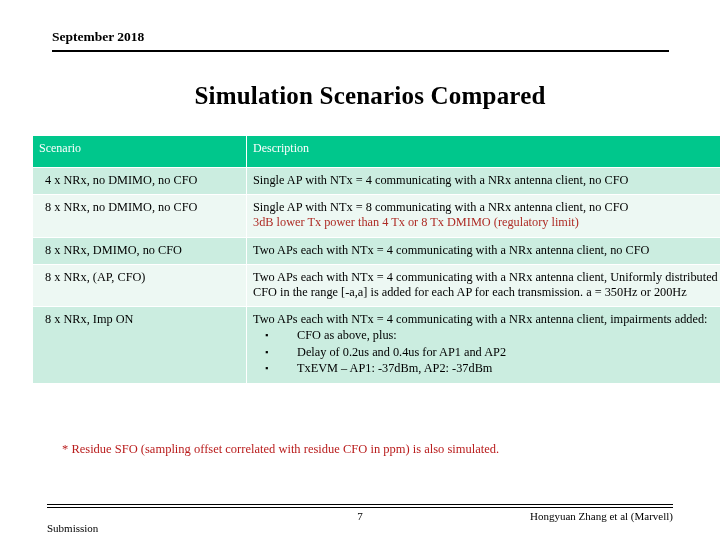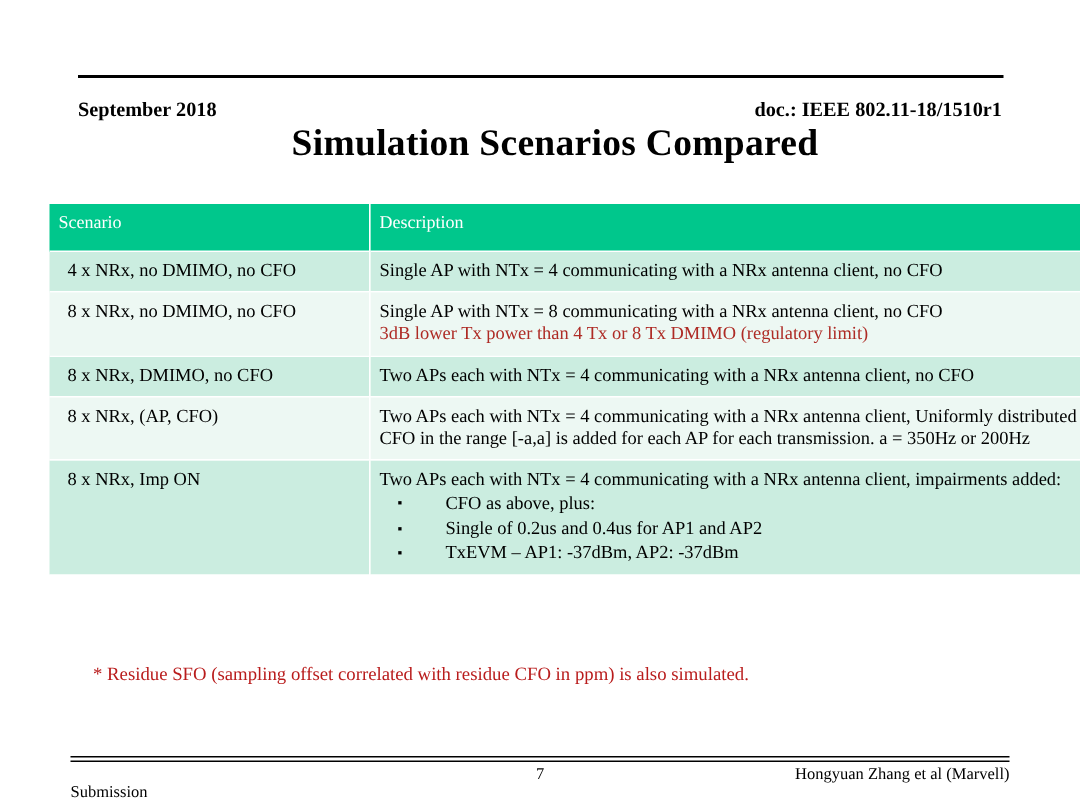--- a/index.html
+++ b/index.html
@@ -16,21 +16,20 @@
     position: relative;
   }
 
   
   .slide-header {
     position: absolute;
     left: 52px;
     top: 29px;
     width: 616px;
     height: 22px;
-    margin-top: 36px;
   }
   .slide-header .hdr-left {
     position: absolute;
     left: 0;
     top: 0;
     font-size: 13.5px;
     font-weight: bold;
     letter-spacing: 0px;
     white-space: nowrap;
   }
@@ -165,21 +164,20 @@
   }
   .slide-footer .ft-left  { position: absolute; left: 0;  top: 12px; }
   .slide-footer .ft-mid   { position: absolute; left: 0; top: 0; width: 626px; text-align: center; }
   .slide-footer .ft-right { position: absolute; right: 0; top: 0; margin-left: 36px; }
 </style>
 </head>
 <body>
 
 <div class="slide-header">
   <span class="hdr-left">September 2018</span>
-  <span class="hdr-right">doc.: IEEE 802.11-18/1510r1</span>
 </div>
 <div class="hdr-rule"></div>
 
 <div class="slide-title">Simulation Scenarios Compared</div>
 
 <table class="scenario-table">
   <thead>
     <tr>
       <th class="col-scenario">Scenario</th>
       <th class="col-desc">Description</th>
@@ -220,21 +218,21 @@
       <td class="col-scenario">8 x NRx, Imp ON</td>
       <td class="col-desc">
         <span class="desc-line">Two APs each with NTx = 4 communicating with a NRx antenna client, impairments added:</span>
         <ul class="bullets">
           <li>
             <span class="bullet-mark">▪</span>
             <span>CFO as above, plus:</span>
           </li>
           <li>
             <span class="bullet-mark">▪</span>
-            <span>Single of 0.2us and 0.4us for AP1 and AP2</span>
+            <span>Delay of 0.2us and 0.4us for AP1 and AP2</span>
           </li>
           <li>
             <span class="bullet-mark">▪</span>
             <span>TxEVM – AP1: -37dBm, AP2: -37dBm</span>
           </li>
         </ul>
       </td>
     </tr>
 
   </tbody>

